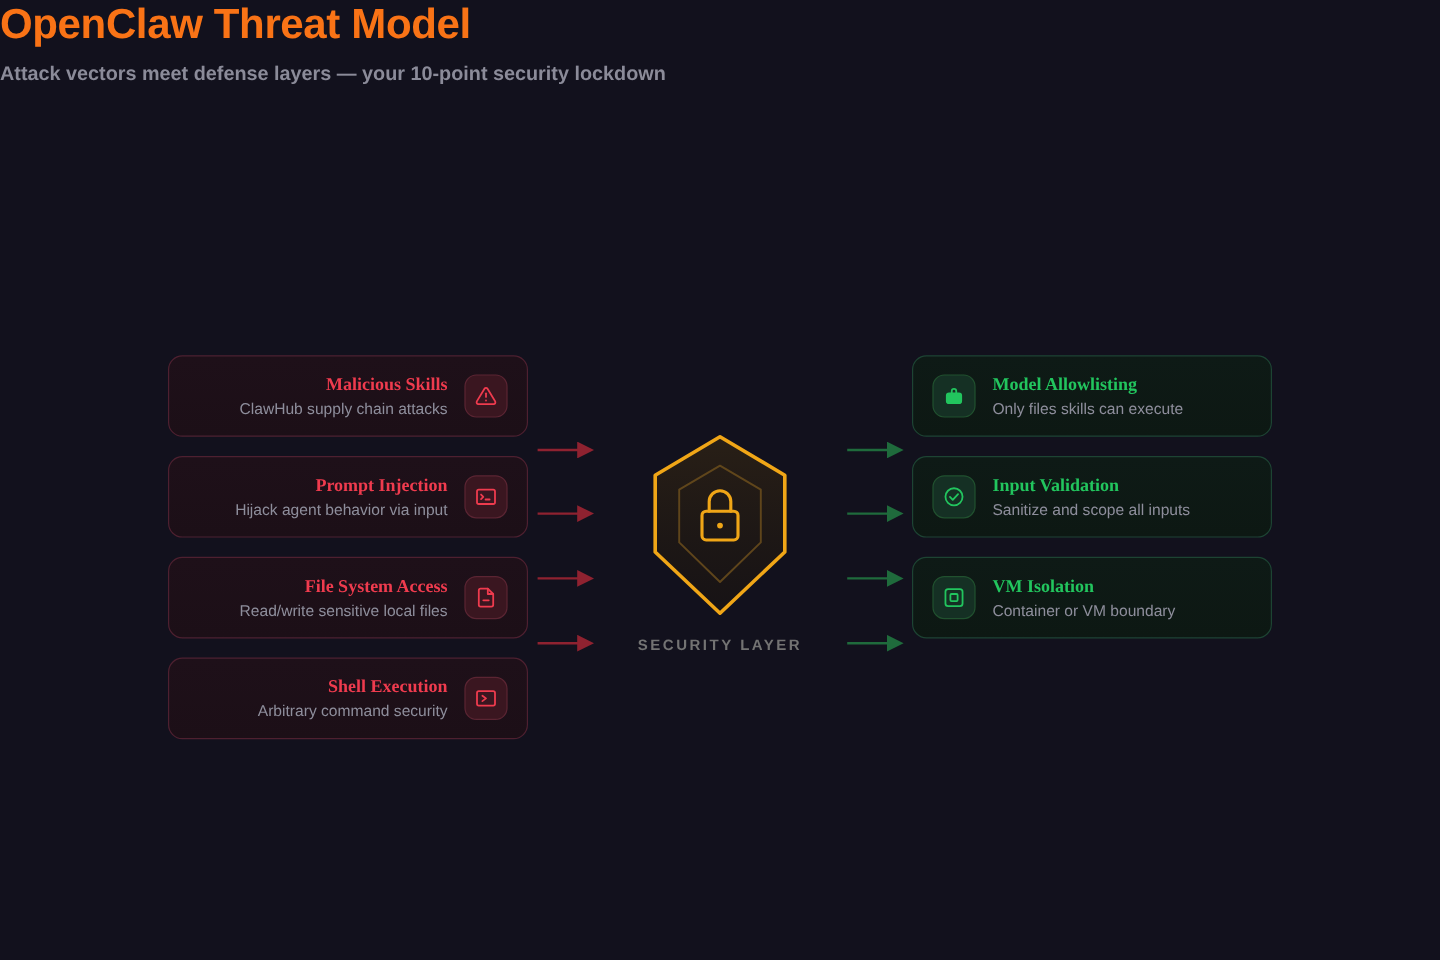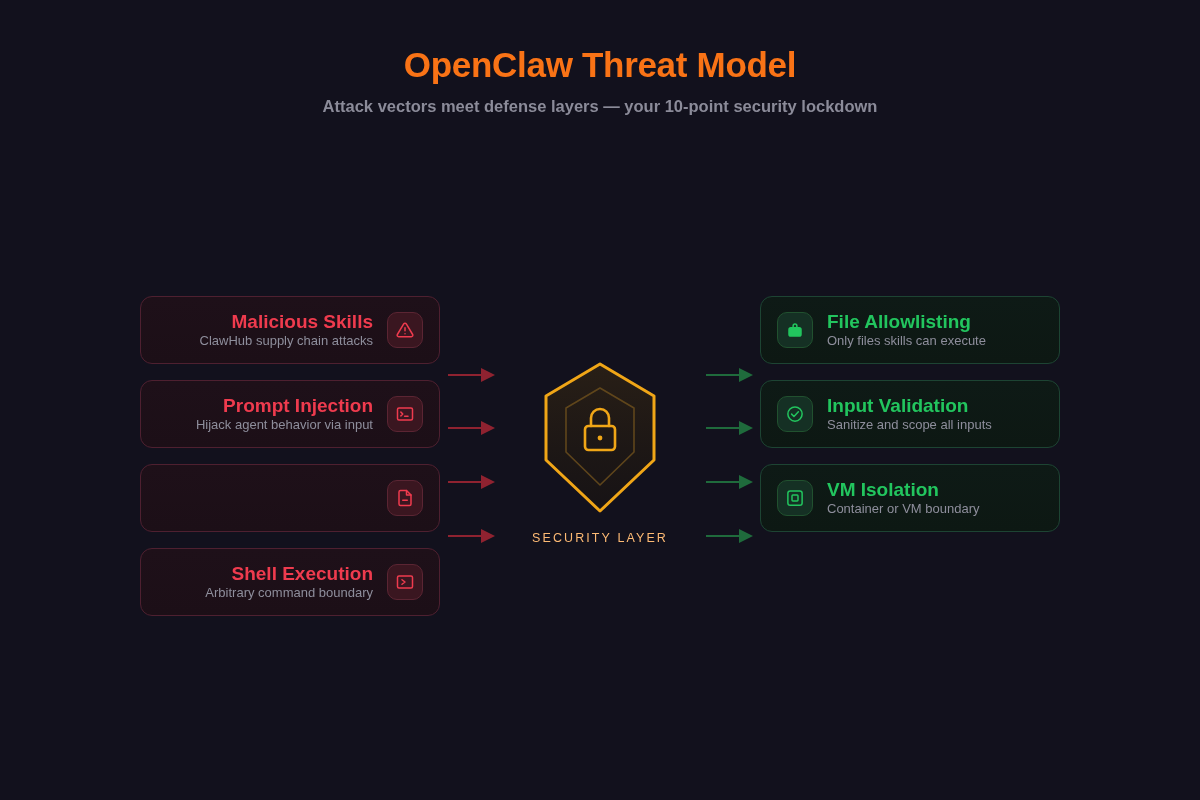--- a/index.html
+++ b/index.html
@@ -15,22 +15,20 @@
     overflow: hidden;
     position: relative;
   }
 
   
   .header {
     position: absolute;
     top: 0;
     left: 0;
     width: 1200px;
-    text-align: center;
-    padding-top: 44px;
   }
   .title {
     font-size: 35px;
     font-weight: bold;
     color: #f97316;
     letter-spacing: -0.3px;
     margin: 0;
     line-height: 42px;
   }
   .subtitle {
@@ -86,23 +84,24 @@
   }
 
   .card-text {
     flex: 1;
     display: flex;
     flex-direction: column;
     justify-content: center;
     gap: 3px;
   }
   .card-title {
-    font-size: 19px;
+    font-size: 15px;
     font-weight: bold;
     line-height: 17px;
+    font-family: Liberation Serif, serif;
   }
   .threat .card-title { color: #ef3b4e; }
   .defense .card-title { color: #22c55e; }
   .card-desc {
     font-size: 13px;
     color: #8e8e9c;
     line-height: 15px;
     font-weight: 400;
   }
 
@@ -145,23 +144,23 @@
     align-items: center;
   }
   .shield-wrap {
     width: 120px;
     height: 155px;
     position: relative;
   }
   .center-label {
     margin-top: 16px;
     font-size: 12.5px;
-    font-weight: normal;
+    font-weight: bold;
     letter-spacing: 2.1px;
-    color: #fdba74;
+    color: #737373;
     text-align: center;
   }
 </style>
 </head>
 <body>
 
 <div class="header">
   <h1 class="title">OpenClaw Threat Model</h1>
   <p class="subtitle">Attack vectors meet defense layers — your 10-point security lockdown</p>
 </div>
@@ -222,32 +221,36 @@
     </div>
 
     <div class="card threat">
       <div class="chip">
         <svg width="18" height="18" viewBox="0 0 24 24" fill="none" stroke="#ef3b4e" stroke-width="2" stroke-linecap="round" stroke-linejoin="round">
           <path d="M14 2H6a2 2 0 0 0-2 2v16a2 2 0 0 0 2 2h12a2 2 0 0 0 2-2V8z"></path>
           <polyline points="14,2 14,8 20,8"></polyline>
           <line x1="9" y1="15" x2="15" y2="15"></line>
         </svg>
       </div>
+      <div class="card-text">
+        <div class="card-title">File System Access</div>
+        <div class="card-desc">Read/write sensitive local files</div>
+      </div>
     </div>
 
     <div class="card threat">
       <div class="chip">
         <svg width="18" height="18" viewBox="0 0 24 24" fill="none" stroke="#ef3b4e" stroke-width="2" stroke-linecap="round" stroke-linejoin="round">
           <rect x="2" y="4" width="20" height="16" rx="2"></rect>
           <polyline points="8,9 12,12 8,15"></polyline>
         </svg>
       </div>
       <div class="card-text">
         <div class="card-title">Shell Execution</div>
-        <div class="card-desc">Arbitrary command boundary</div>
+        <div class="card-desc">Arbitrary command security</div>
       </div>
     </div>
 
   </div>
 
   <div class="center">
     <div class="shield-wrap">
       <svg width="120" height="155" viewBox="0 0 120 155" fill="none">
         <defs>
           <linearGradient id="shieldfill" x1="0" y1="0" x2="0" y2="1">
@@ -270,21 +273,21 @@
   <div class="col col-defenses">
 
     <div class="card defense">
       <div class="chip">
         <svg width="18" height="18" viewBox="0 0 24 24" fill="none" stroke="#22c55e" stroke-width="2" stroke-linecap="round" stroke-linejoin="round">
           <rect x="4" y="9" width="16" height="11" rx="2.5" fill="#22c55e" stroke="#22c55e"></rect>
           <path d="M9.5 9 V6.5 a2.5 2.5 0 0 1 5 0 V9"></path>
         </svg>
       </div>
       <div class="card-text">
-        <div class="card-title">File Allowlisting</div>
+        <div class="card-title">Model Allowlisting</div>
         <div class="card-desc">Only files skills can execute</div>
       </div>
     </div>
 
     <div class="card defense">
       <div class="chip">
         <svg width="18" height="18" viewBox="0 0 24 24" fill="none" stroke="#22c55e" stroke-width="2" stroke-linecap="round" stroke-linejoin="round">
           <circle cx="12" cy="12" r="9.5"></circle>
           <polyline points="7.5,12.2 10.6,15.3 16.5,9"></polyline>
         </svg>

